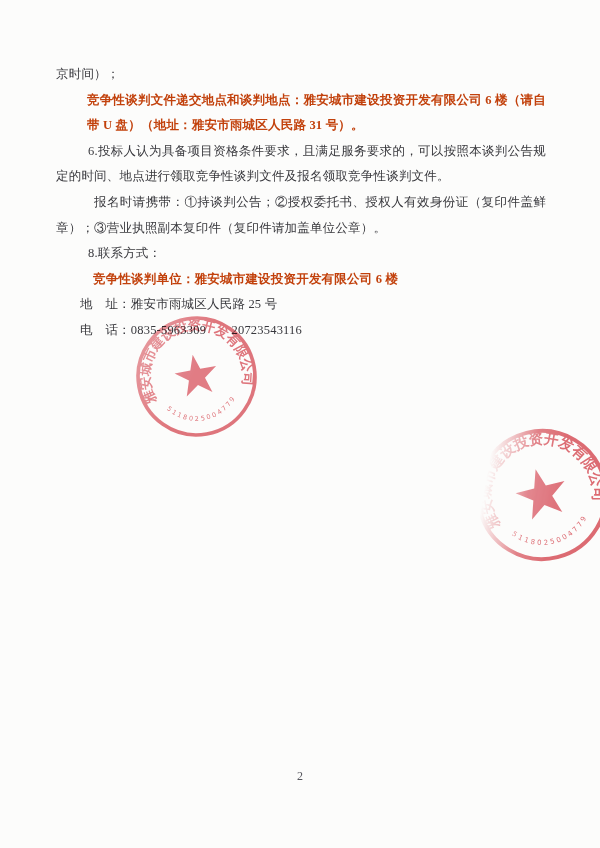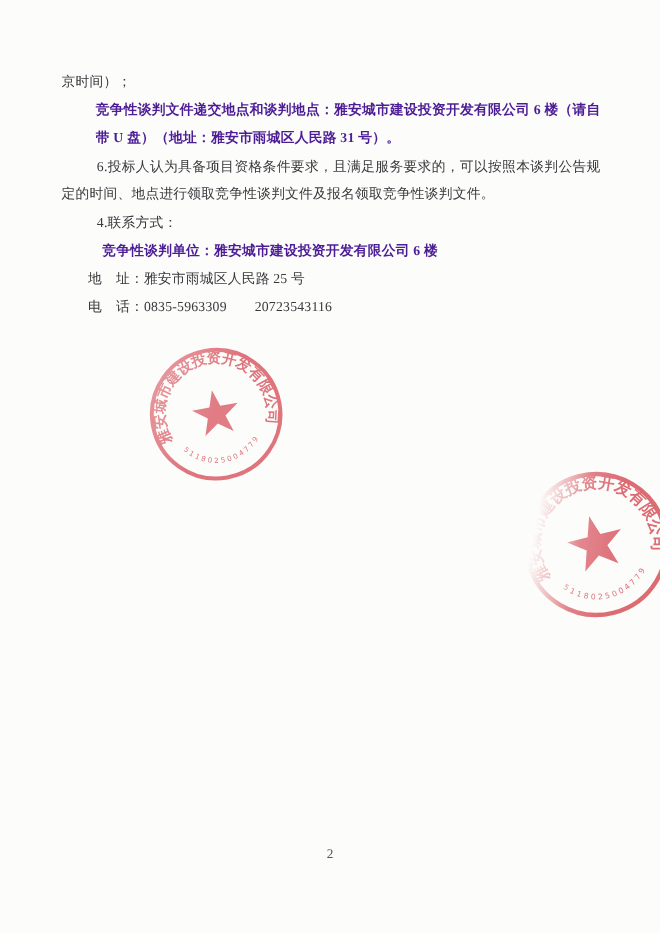--- a/index.html
+++ b/index.html
@@ -13,21 +13,21 @@
   .doc-body{
     position:absolute;
     left:56px;top:62px;width:490px;
     font-size:12.5px;
     line-height:25.6px;
     color:#38383d;
     text-align:justify;
     letter-spacing:0.2px;
   }
   .doc-body p{margin:0;}
-  .bold{font-weight:bold;color:#4c1d95;}
+  .bold{font-weight:bold;color:#c2410c;}
   .ind-none{text-indent:0;}
   .ind-block{padding-left:31px;}
   .ind-first{text-indent:32px;}
   .ind-deep{text-indent:38px;}
   .ind-label{text-indent:37px;}
   .ind-small{text-indent:24px;}
   .page-number{
     position:absolute;
     left:0;right:0;top:769px;
     text-align:center;
@@ -63,21 +63,22 @@
 </style>
 </head>
 <body>
 
 <div class="page">
 
   <div class="doc-body">
     <p class="ind-none">京时间）；</p>
     <p class="bold ind-block">竞争性谈判文件递交地点和谈判地点：雅安城市建设投资开发有限公司 6 楼（请自带 U 盘）（地址：雅安市雨城区人民路 31 号）。</p>
     <p class="ind-first">6.投标人认为具备项目资格条件要求，且满足服务要求的，可以按照本谈判公告规定的时间、地点进行领取竞争性谈判文件及报名领取竞争性谈判文件。</p>
-    <p class="ind-first">4.联系方式：</p>
+    <p class="ind-deep">报名时请携带：①持谈判公告；②授权委托书、授权人有效身份证（复印件盖鲜章）；③营业执照副本复印件（复印件请加盖单位公章）。</p>
+    <p class="ind-first">8.联系方式：</p>
     <p class="bold ind-label">竞争性谈判单位：雅安城市建设投资开发有限公司 6 楼</p>
     <p class="ind-small">地　址：雅安市雨城区人民路 25 号</p>
     <p class="ind-small">电　话：0835-5963309　　20723543116</p>
   </div>
 
   <svg class="seal seal-left" viewBox="-70 -70 140 140" xmlns="http://www.w3.org/2000/svg">
     <defs>
       <path id="arcL" d="M -42.1 19.65 A 46.5 46.5 0 1 1 42.1 19.65" fill="none"></path>
       <path id="numL" d="M -36.9 23.96 A 44 44 0 0 0 36.9 23.96" fill="none"></path>
     </defs>

